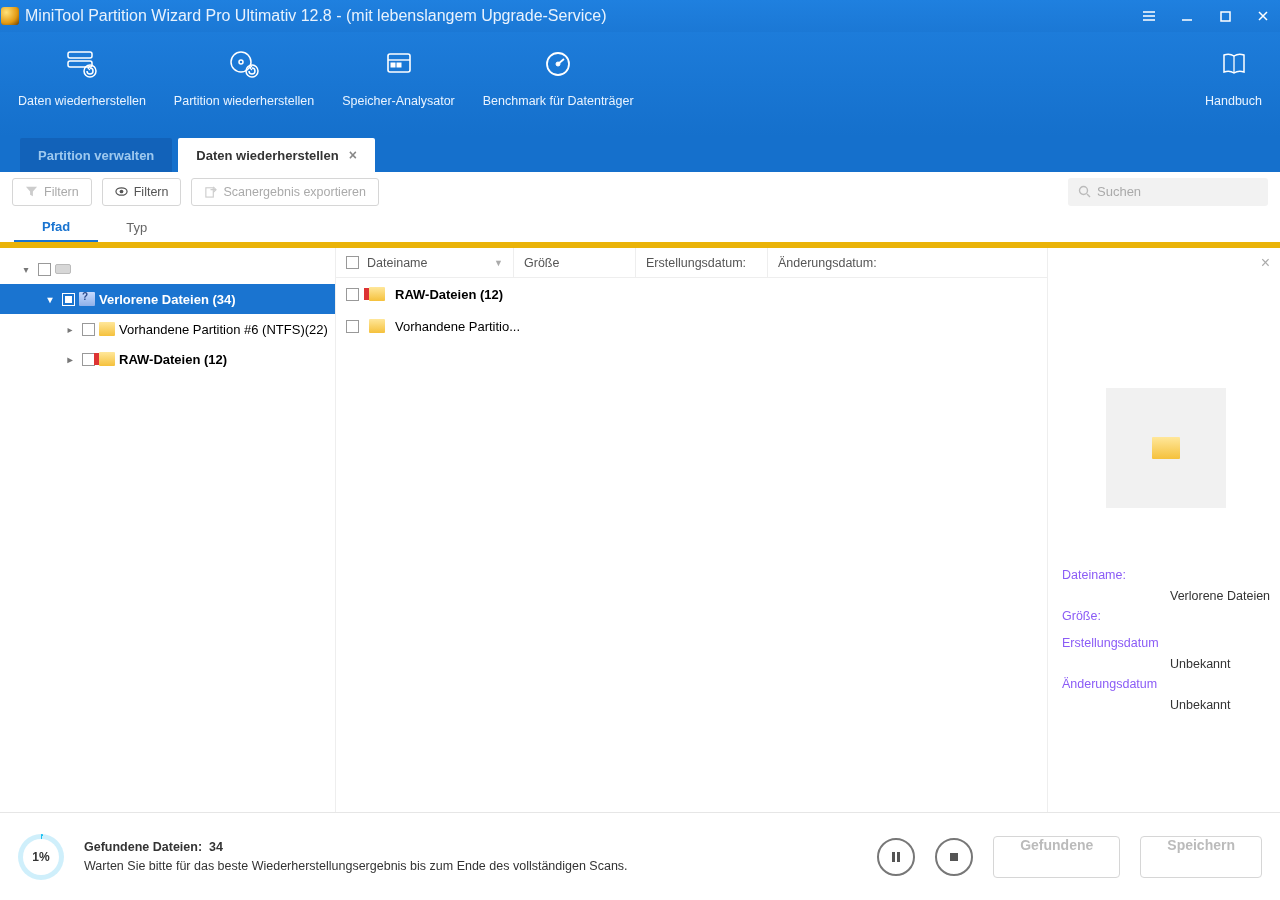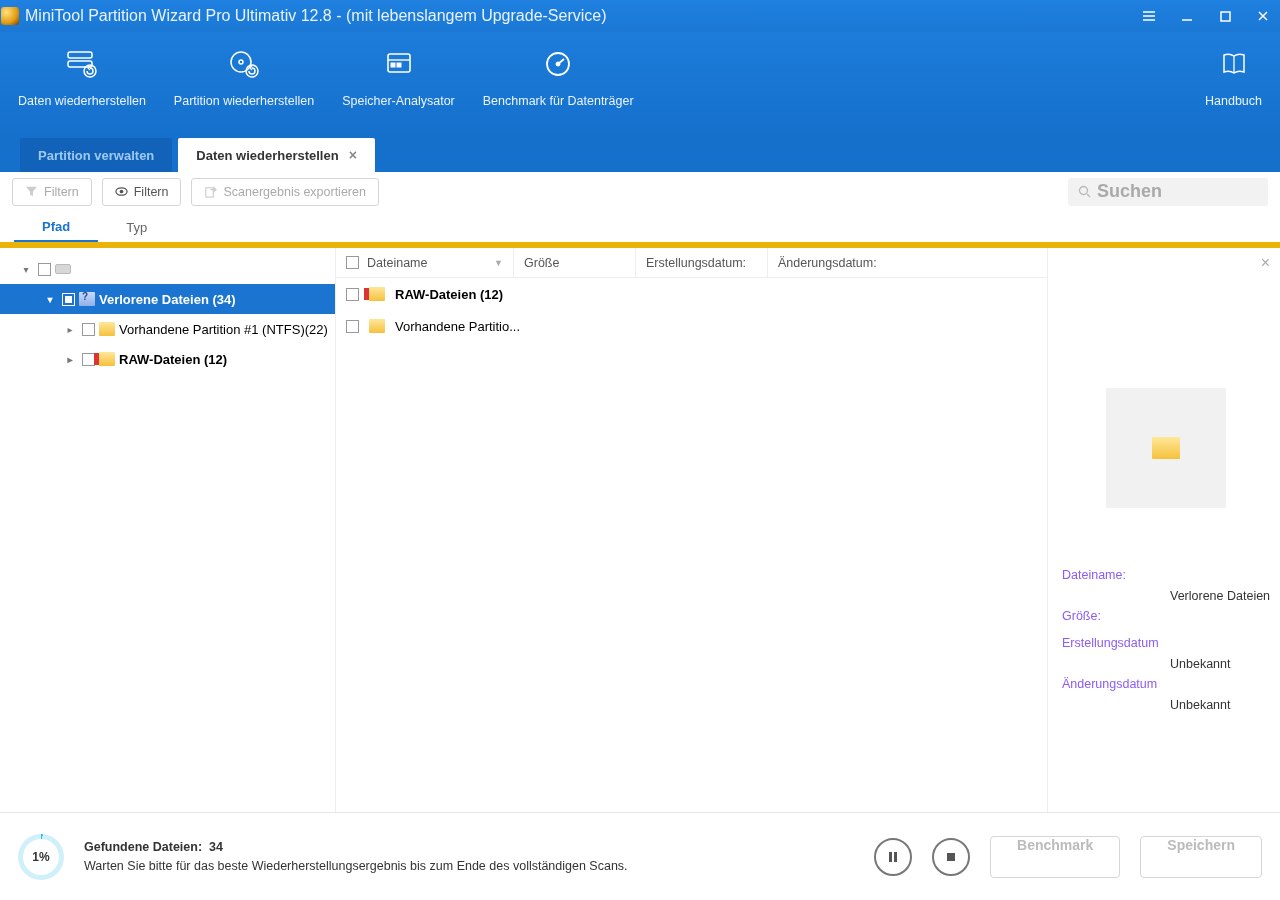--- a/index.html
+++ b/index.html
@@ -26,21 +26,21 @@
 .tab.inactive { background: #1262b9; color: #9ec9ef; margin-right: 6px; }
 .tab.active { background: #fff; color: #333; }
 .tab .tabclose { margin-left: 10px; color: #888; font-size: 14px; }
 
 
 .toolbar { height: 40px; background: #fff; display: flex; align-items: center; padding: 8px 12px; gap: 10px; border-bottom: 1px solid #fff; }
 .tbtn { height: 28px; padding: 0 12px; border: 1px solid #d6d6d6; background: #fff; border-radius: 3px; display: flex; align-items: center; gap: 6px; font-size: 12.5px; color: #555; cursor: pointer; }
 .tbtn.dim { color: #aaa; }
 .tbtn svg { width: 13px; height: 13px; }
 .tspacer { flex: 1; }
-.searchbox { width: 200px; height: 28px; background: #f2f2f2; border-radius: 3px; display: flex; align-items: center; padding: 0 10px; color: #aaa; font-size: 18px; gap: 6px; font-weight: bold; }
+.searchbox { width: 200px; height: 28px; background: #f2f2f2; border-radius: 3px; display: flex; align-items: center; padding: 0 10px; color: #aaa; font-size: 13px; gap: 6px; }
 
 
 .subtabs { height: 36px; display: flex; padding: 0 14px; border-bottom: 6px solid #eab308; }
 .subtab { padding: 0 28px; display: flex; align-items: center; font-size: 13px; color: #666; cursor: pointer; }
 .subtab.active { color: #1a74d0; font-weight: 600; border-bottom: 2px solid #1a74d0; }
 
 
 .main { flex: 1; display: flex; min-height: 0; }
 .treepane { width: 336px; border-right: 1px solid #eee; padding: 6px 0; font-size: 13px; overflow-y: auto; }
 .trow { height: 30px; display: flex; align-items: center; gap: 4px; padding-right: 6px; cursor: pointer; }
@@ -240,21 +240,21 @@
     <div class="trow selected" style="padding-left:42px">
       <span class="caret">▾</span>
       <span class="cb"></span>
       <span class="ficon folder-lost"></span>
       <span>Verlorene Dateien (34)</span>
     </div>
     <div class="trow" style="padding-left:62px">
       <span class="caret">▸</span>
       <span class="cb"></span>
       <span class="ficon folder-y"></span>
-      <span>Vorhandene Partition #1 (NTFS)(22)</span>
+      <span>Vorhandene Partition #6 (NTFS)(22)</span>
     </div>
     <div class="trow bold" style="padding-left:62px">
       <span class="caret">▸</span>
       <span class="cb"></span>
       <span class="ficon folder-raw"></span>
       <span>RAW-Dateien (12)</span>
     </div>
   </div>
 
   <div class="listpane">
@@ -325,15 +325,15 @@
       <svg viewBox="0 0 14 14">
         <rect x="3" y="2" width="3" height="10" fill="#555"></rect>
         <rect x="8" y="2" width="3" height="10" fill="#555"></rect>
       </svg>
     </div>
   <div class="circbtn">
       <svg viewBox="0 0 14 14">
         <rect x="3" y="3" width="8" height="8" fill="#555"></rect>
       </svg>
     </div>
-  <div class="fbtn"><span>Benchmark</span></div>
+  <div class="fbtn"><span>Gefundene</span></div>
   <div class="fbtn"><span>Speichern</span></div>
 </div>
 
 </body></html>

